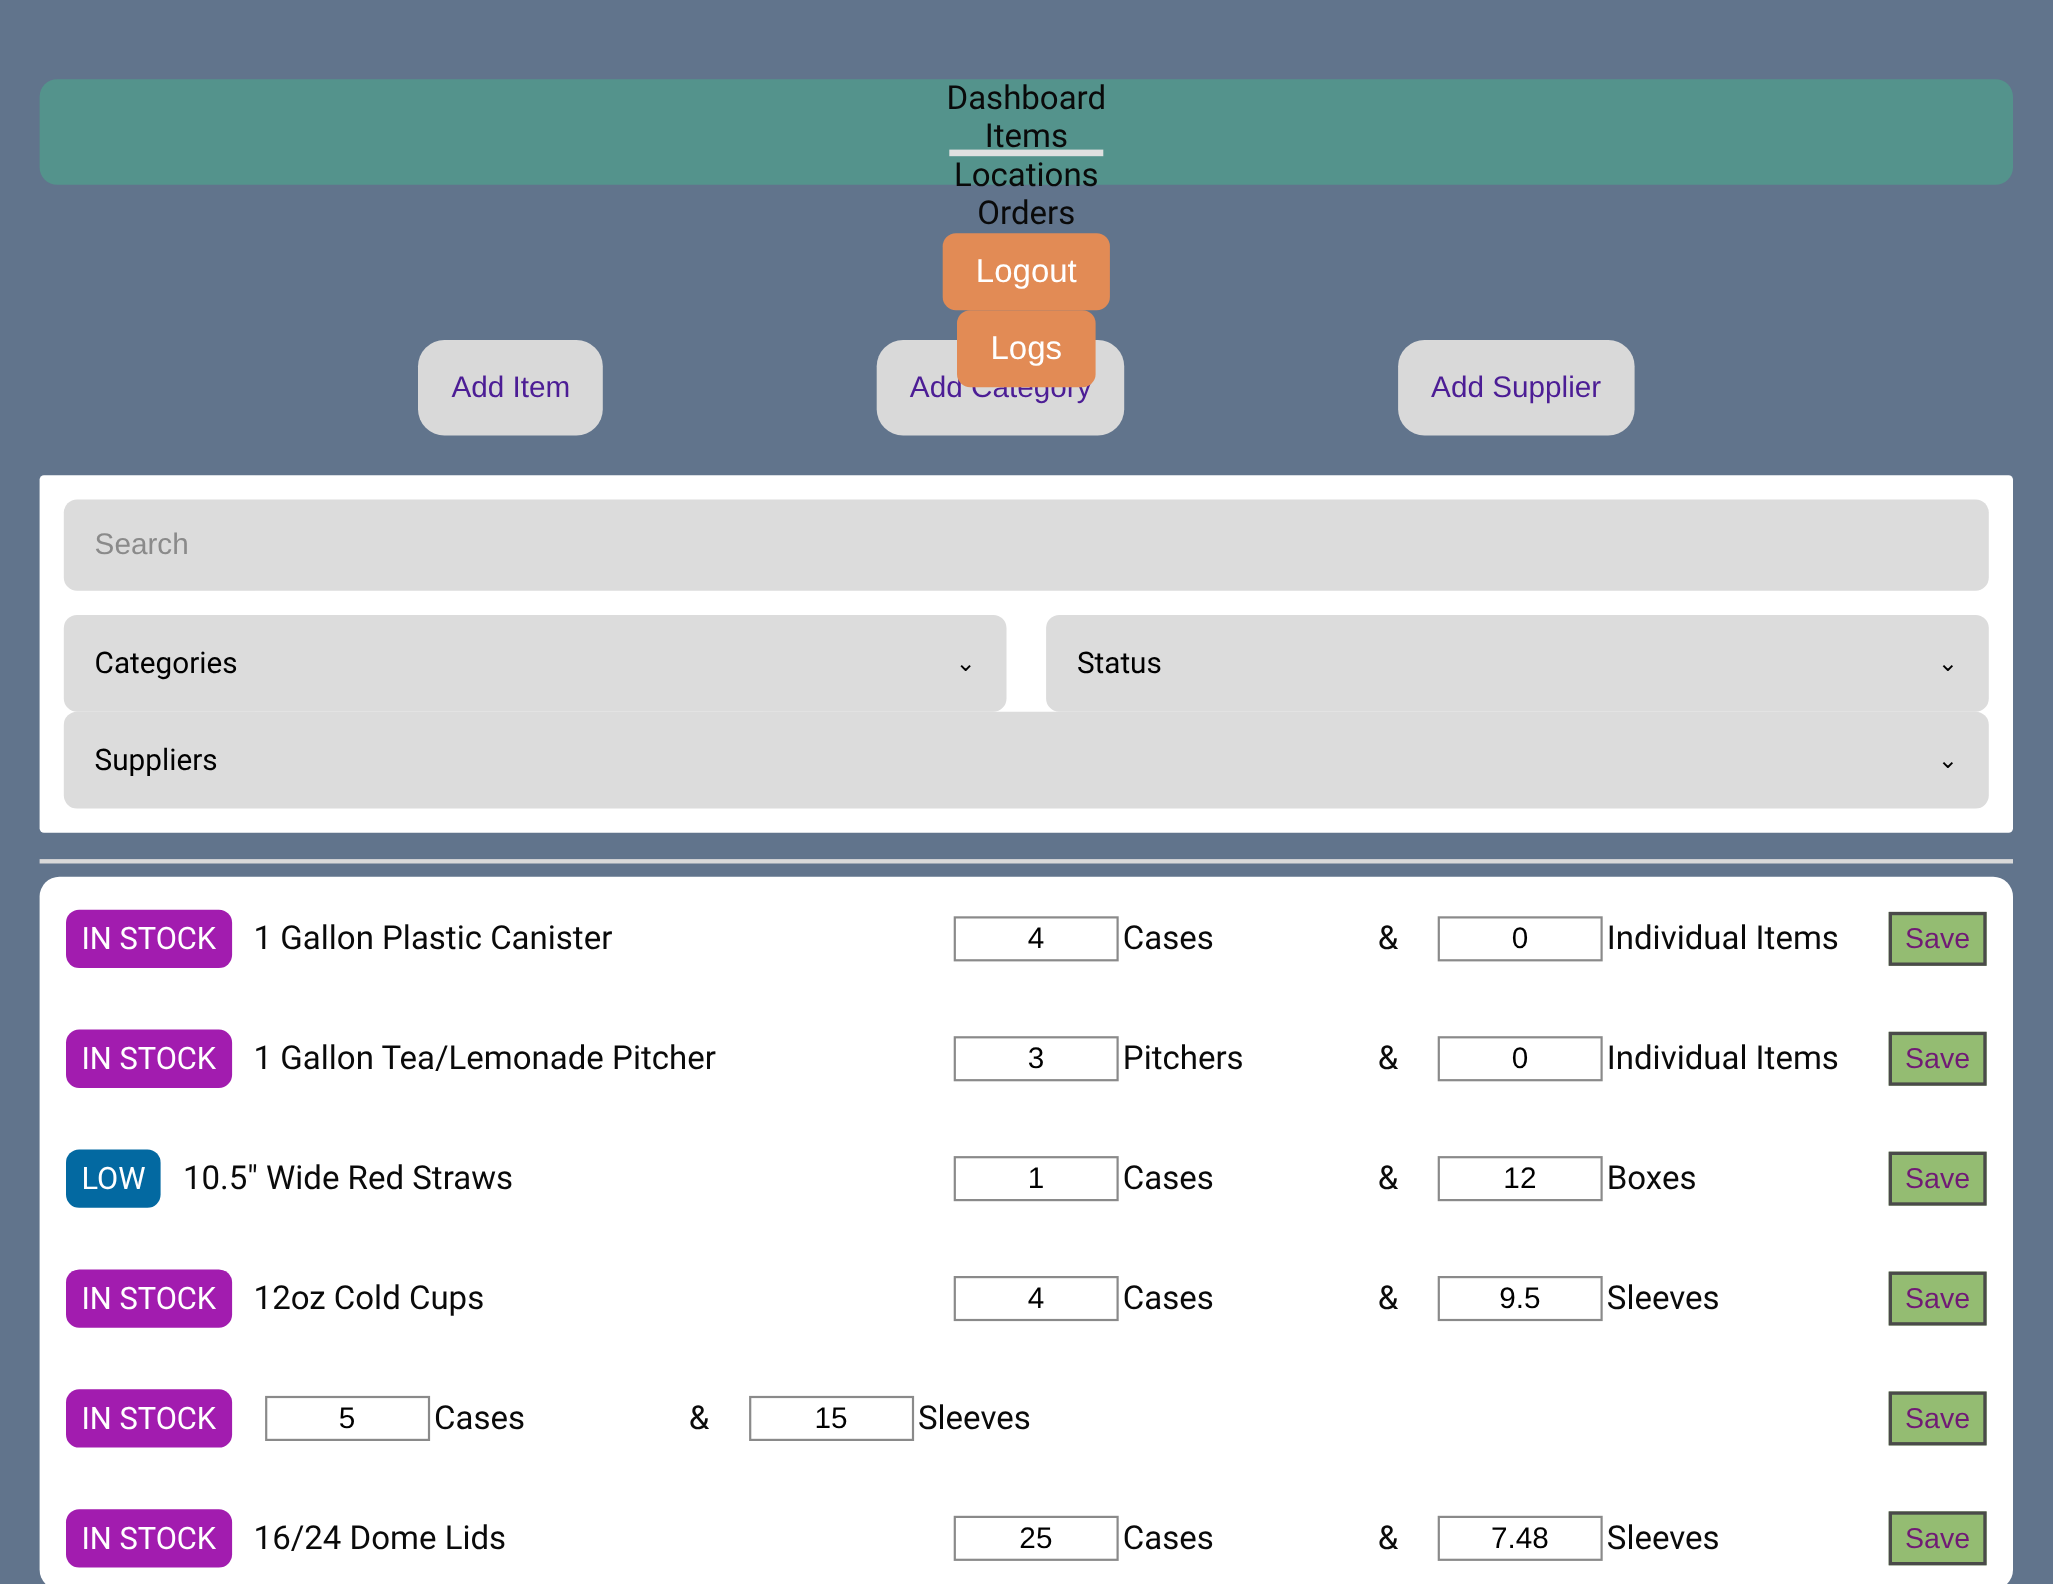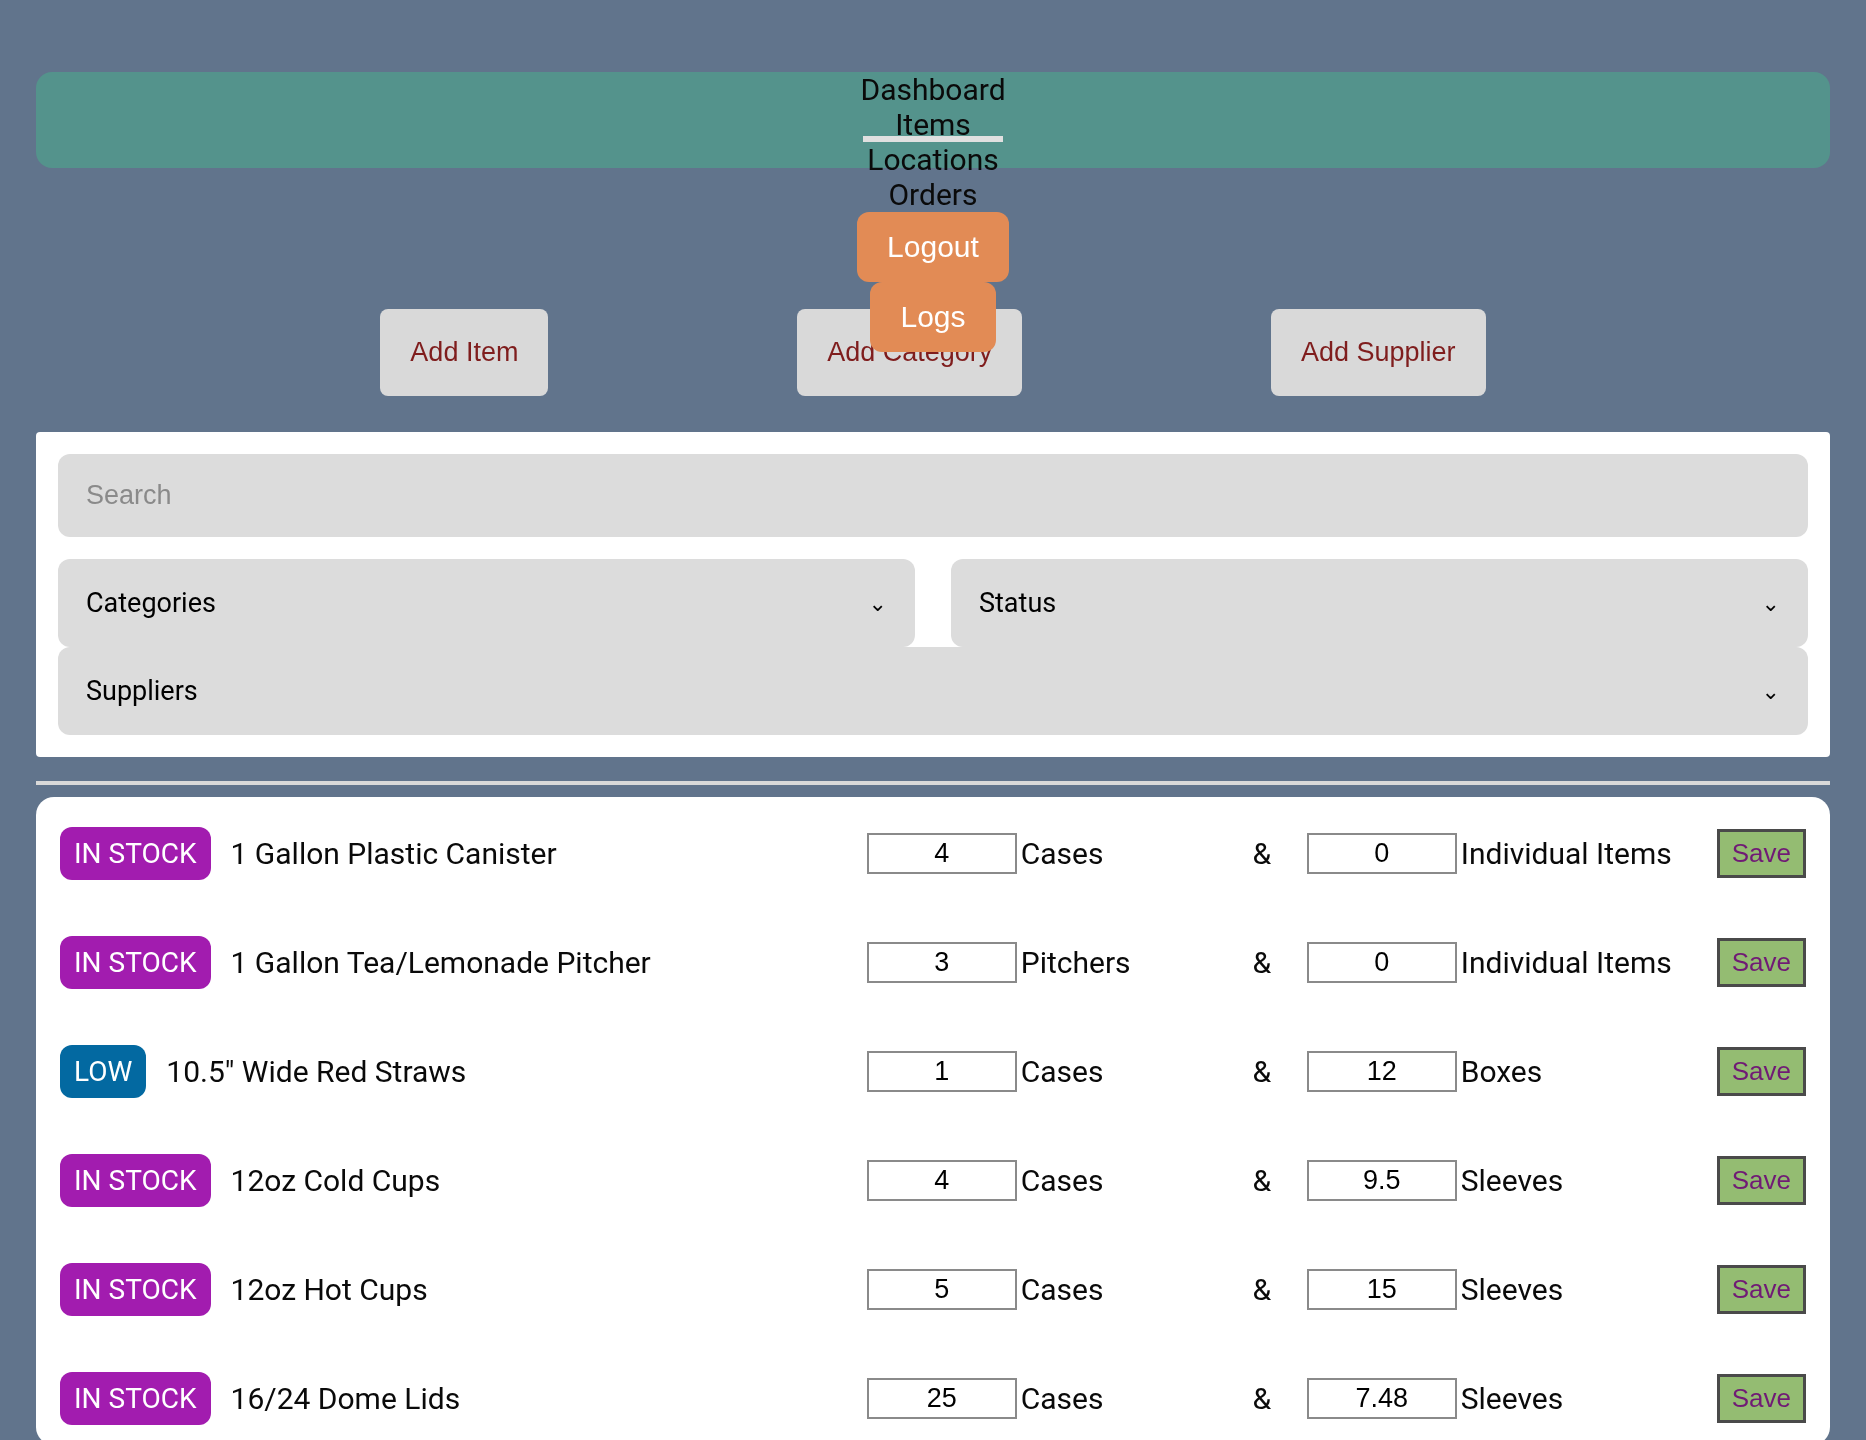--- a/index.html
+++ b/index.html
@@ -72,23 +72,23 @@
     .action-buttons {
       display: flex;
       justify-content: space-around;
       margin: 48px 36px 36px 36px;
       padding: 0 220px;
     }
     
     .action-button {
       background-color: #d9d9d9;
       border: none;
-      border-radius: 8px;
-      font-size: 27px;
-      color: #7f1d1d;
+      border-radius: 24px;
+      font-size: 27px;
+      color: #4c1d95;
       padding: 28px 30px;
       cursor: pointer;
     }
     
     .filters-card {
       background-color: #ffffff;
       margin: 0 36px;
       border-radius: 4px;
       padding: 22px;
     }
@@ -328,21 +328,20 @@
     <span class="amp">&amp;</span>
     <span class="qty-input2-wrapper">
         <input class="qty-input2" type="text" value="9.5" style="">
       </span>
     <span class="unit-label2">Sleeves</span>
     <button class="save-button">Save</button>
   </div>
 
   <div class="item-row">
     <span class="status-badge status-instock">IN STOCK</span>
-    <span class="item-name">12oz Hot Cups</span>
     <input class="qty-input" type="text" value="5" style="">
     <span class="unit-label">Cases</span>
     <span class="amp">&amp;</span>
     <span class="qty-input2-wrapper">
         <input class="qty-input2" type="text" value="15" style="">
       </span>
     <span class="unit-label2">Sleeves</span>
     <button class="save-button">Save</button>
   </div>
 

